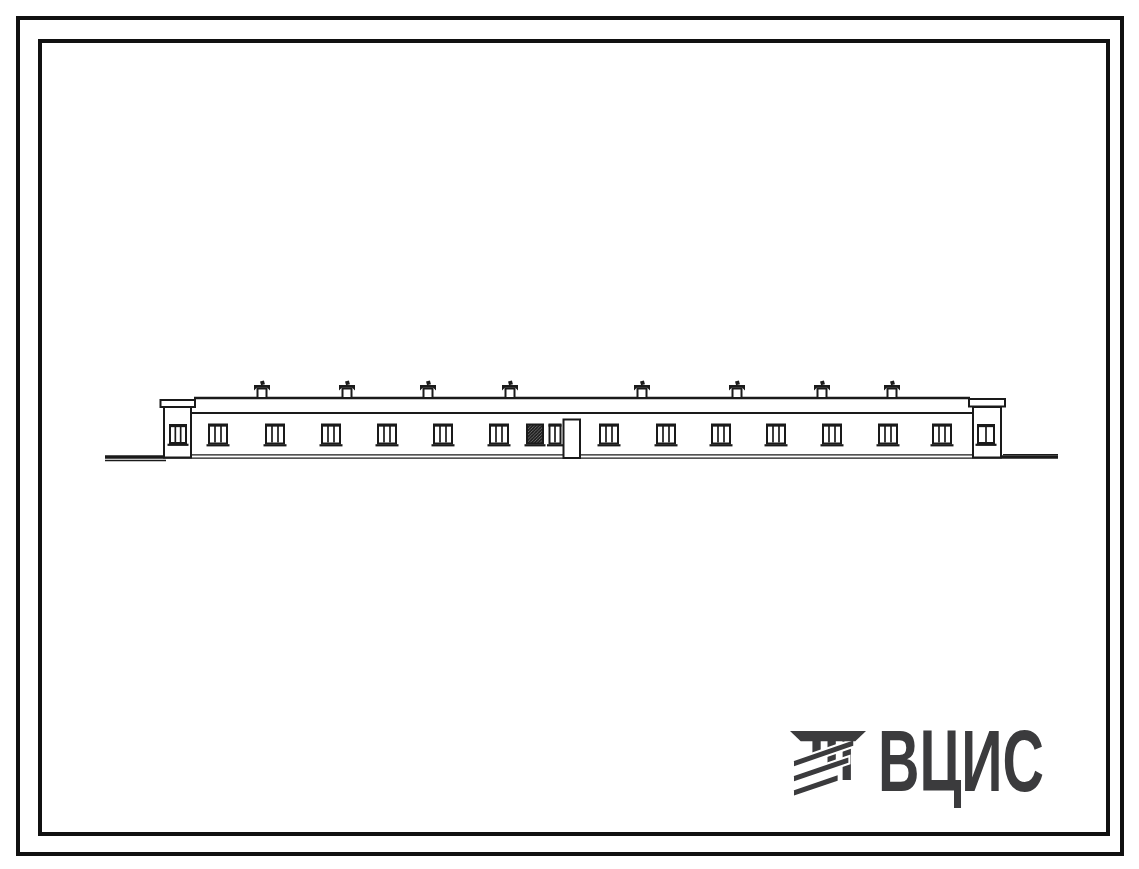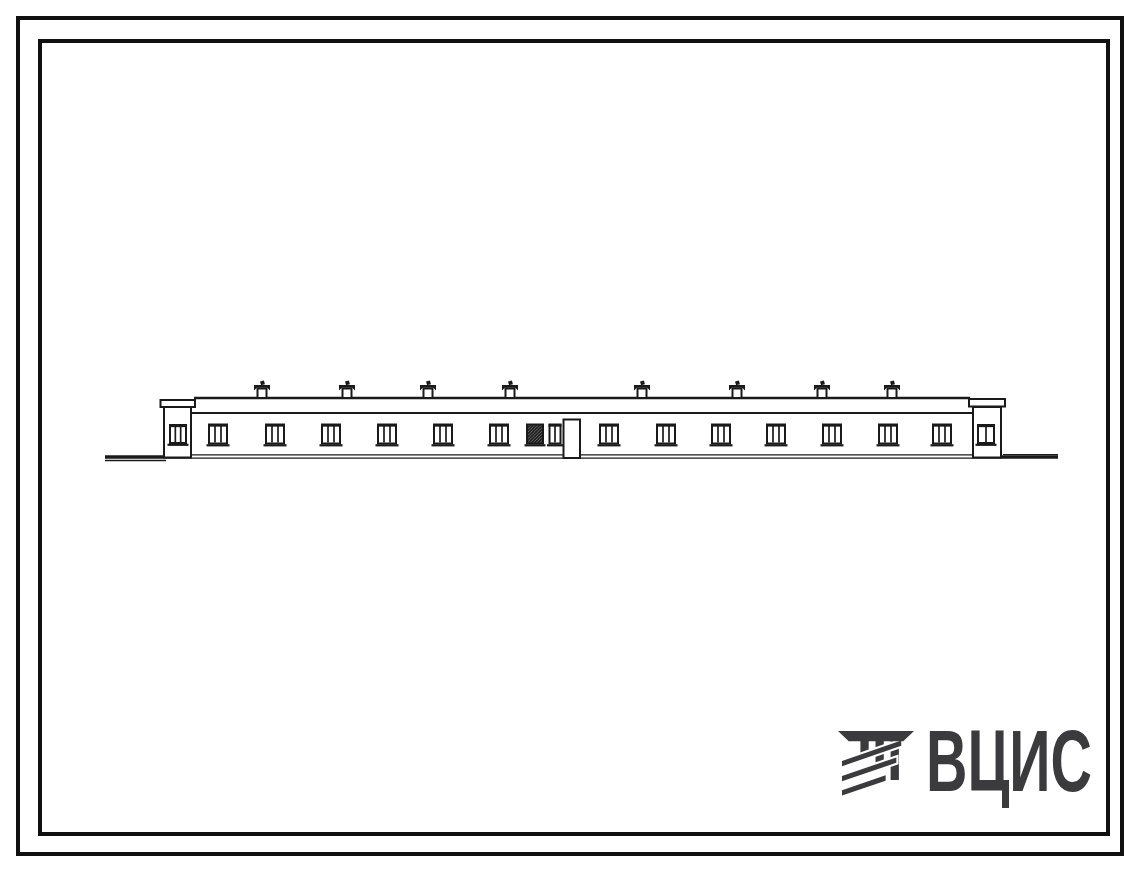--- a/index.html
+++ b/index.html
@@ -5,21 +5,21 @@
   html,body{margin:0;padding:0;}
   body{
     width:1139px;height:869px;position:relative;background:#ffffff;
     font-family:"Liberation Sans", sans-serif;overflow:hidden;
   }
   .frame{position:absolute;border:4px solid #111111;background:transparent;}
   #outer-frame{left:16px;top:16px;width:1100px;height:832px;}
   #inner-frame{left:38px;top:39px;width:1064px;height:789px;}
   #elevation{position:absolute;left:0;top:0;width:1139px;height:869px;}
   svg{overflow:visible;}
-  #logo{position:absolute;left:838px;top:722px;width:260px;height:90px;}
+  #logo{position:absolute;left:790px;top:722px;width:260px;height:90px;}
   #logo-icon{position:absolute;left:0;top:7px;width:76px;height:68px;}
   #logo-text-svg{position:absolute;left:87px;top:0;width:172px;height:82px;}
 </style>
 </head>
 <body>
 
 <div class="frame" id="outer-frame"></div>
 <div class="frame" id="inner-frame"></div>
 
 <svg id="elevation" viewBox="0 0 1139 869">

